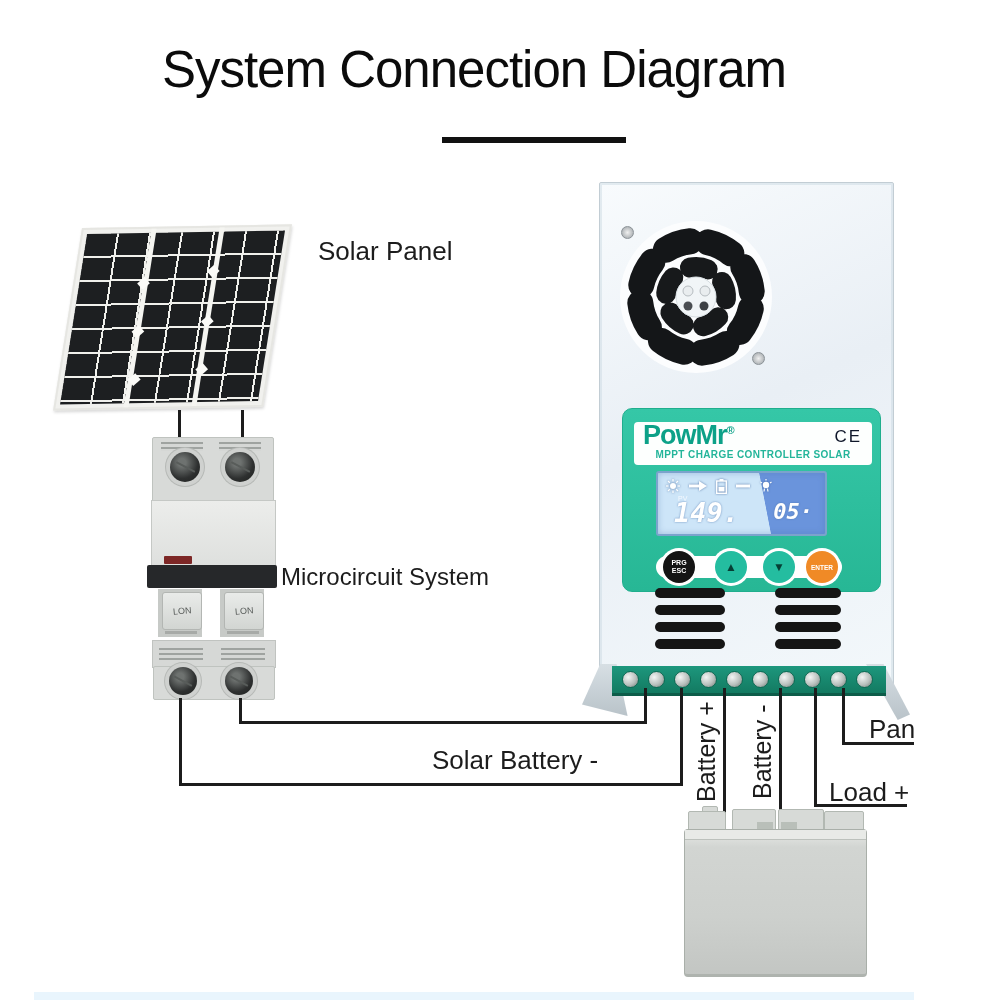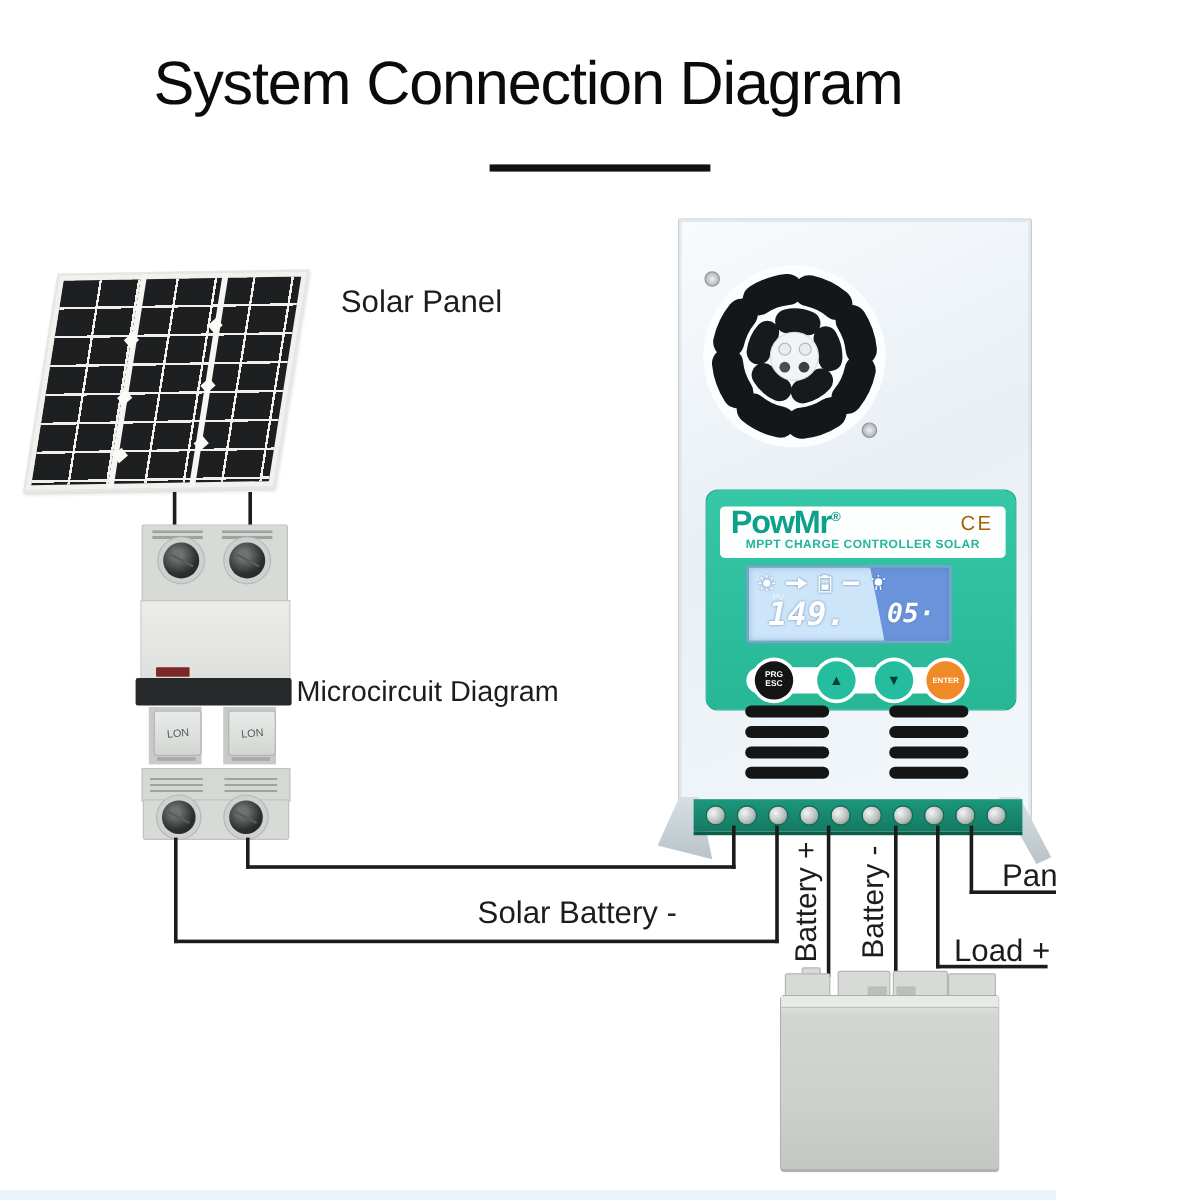--- a/index.html
+++ b/index.html
@@ -1,17 +1,17 @@
 <!DOCTYPE html>
 <html><head>
 <meta charset="utf-8">
 <style>
   html,body{margin:0;padding:0;background:#fff;}
   #canvas{position:relative;width:880px;height:1000px;background:#ffffff;overflow:hidden;
-          font-family:"Liberation Sans",sans-serif;color:#1a1a1a;}
+          font-family:"Liberation Sans",sans-serif;color:#1a1a1a;margin-left:34px;}
   .abs{position:absolute;}
 
   
   #title{left:0;right:0;top:40px;text-align:center;font-size:51px;letter-spacing:-1px;color:#0b0b0b;}
   #title-underline{left:408px;top:137px;width:184px;height:6px;background:#111;}
 
   
   .lbl{font-size:26px;color:#1c1c1c;white-space:nowrap;}
   .lbl-sm{font-size:24px;}
   .vlbl{writing-mode:vertical-rl;transform:rotate(180deg);font-size:25px;color:#1c1c1c;
@@ -42,21 +42,21 @@
 
   
   #ctl-case{left:565px;top:182px;width:293px;height:508px;border:1px solid #c2cdd4;border-radius:2px;
             background:linear-gradient(155deg,#f8fbfd,#e9eff5 45%,#f3f8fb);
             box-shadow:inset 0 0 0 2px rgba(200,214,224,.45);}
   #green-panel{left:588px;top:408px;width:257px;height:182px;border-radius:10px;border:1px solid #1fae8d;
                background:linear-gradient(#35c7a7,#27b795);}
   #brand-band{left:600px;top:422px;width:238px;height:43px;background:#fdfffe;border-radius:4px;}
   #brand{position:absolute;left:9px;top:-2px;font-weight:900;font-size:27px;color:#0ca188;letter-spacing:-1px;}
   #brand sup{font-size:11px;font-weight:700;}
-  #ce-mark{position:absolute;right:10px;top:5px;font-size:17px;color:#a16207;letter-spacing:2px;}
+  #ce-mark{position:absolute;right:10px;top:5px;font-size:17px;color:#0f172a;letter-spacing:2px;}
   #mppt-line{position:absolute;left:0;right:0;top:27px;text-align:center;font-size:10px;font-weight:700;
              color:#23b59a;letter-spacing:.4px;}
   #lcd{left:622px;top:471px;width:167px;height:61px;border:2px solid #7ba3cc;border-radius:3px;
        background:linear-gradient(79deg,#cde5f8 0 63%,#6a94dc 63.4%);box-shadow:inset 0 0 6px rgba(70,110,170,.35);}
   #lcd-icons{position:absolute;left:8px;top:5px;display:flex;gap:9px;align-items:center;height:16px;}
   #lcd-icons svg{filter:drop-shadow(0 0 1px rgba(60,95,150,.8));}
   .lcd-num{position:absolute;color:#fff;font-weight:700;font-style:italic;
            font-family:"DejaVu Sans Mono",monospace;text-shadow:0 0 2px rgba(80,120,175,.9);}
   #lcd-pv{position:absolute;left:20px;top:22px;font-size:7px;color:#f4f9ff;}
   #lcd-main{left:16px;top:24px;font-size:27px;}
@@ -129,21 +129,21 @@
   <div class="abs" style="left:131px;top:631px;width:32px;height:3px;background:#a7aaa7;"></div>
   <div class="abs" style="left:193px;top:631px;width:32px;height:3px;background:#a7aaa7;"></div>
   <div class="abs" style="left:118px;top:640px;width:122px;height:26px;background:#d6d8d6;border:1px solid #c0c3c0;">
     <div class="vent" style="position:absolute;left:6px;top:7px;width:44px;height:12px;"></div>
     <div class="vent" style="position:absolute;left:68px;top:7px;width:44px;height:12px;"></div>
   </div>
   <div class="brk-block abs" style="left:119px;top:666px;width:120px;height:32px;">
     <div class="screw abs" style="left:15px;top:0px;width:28px;height:28px;"></div>
     <div class="screw abs" style="left:71px;top:0px;width:28px;height:28px;"></div>
   </div>
-  <div class="lbl lbl-sm abs" style="left:247px;top:563px;">Microcircuit Diagram</div>
+  <div class="lbl lbl-sm abs" style="left:247px;top:563px;">Microcircuit System</div>
 
   <div id="ctl-case" class="abs"></div>
 
   <svg class="abs" style="left:584px;top:220px;" width="156" height="156" viewBox="0 0 156 156">
     <circle cx="78" cy="77" r="76" fill="#fcfdfe"></circle>
     <g transform="rotate(12 78 77)">
       <circle cx="78" cy="77" r="56" fill="none" stroke="#141618" stroke-width="26" stroke-linecap="round" stroke-dasharray="26 18"></circle>
     </g>
     <g transform="rotate(-30 78 77)">
       <circle cx="78" cy="77" r="30" fill="none" stroke="#17191b" stroke-width="20" stroke-linecap="round" stroke-dasharray="18 19.7"></circle>

